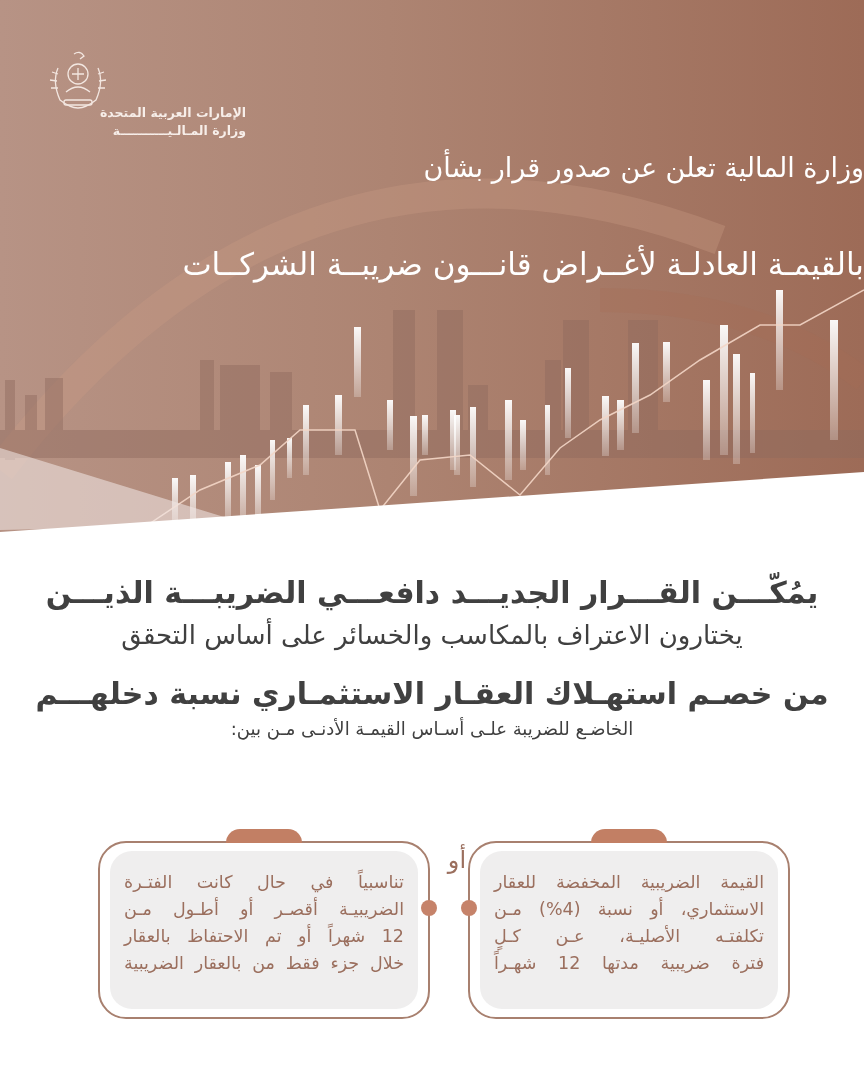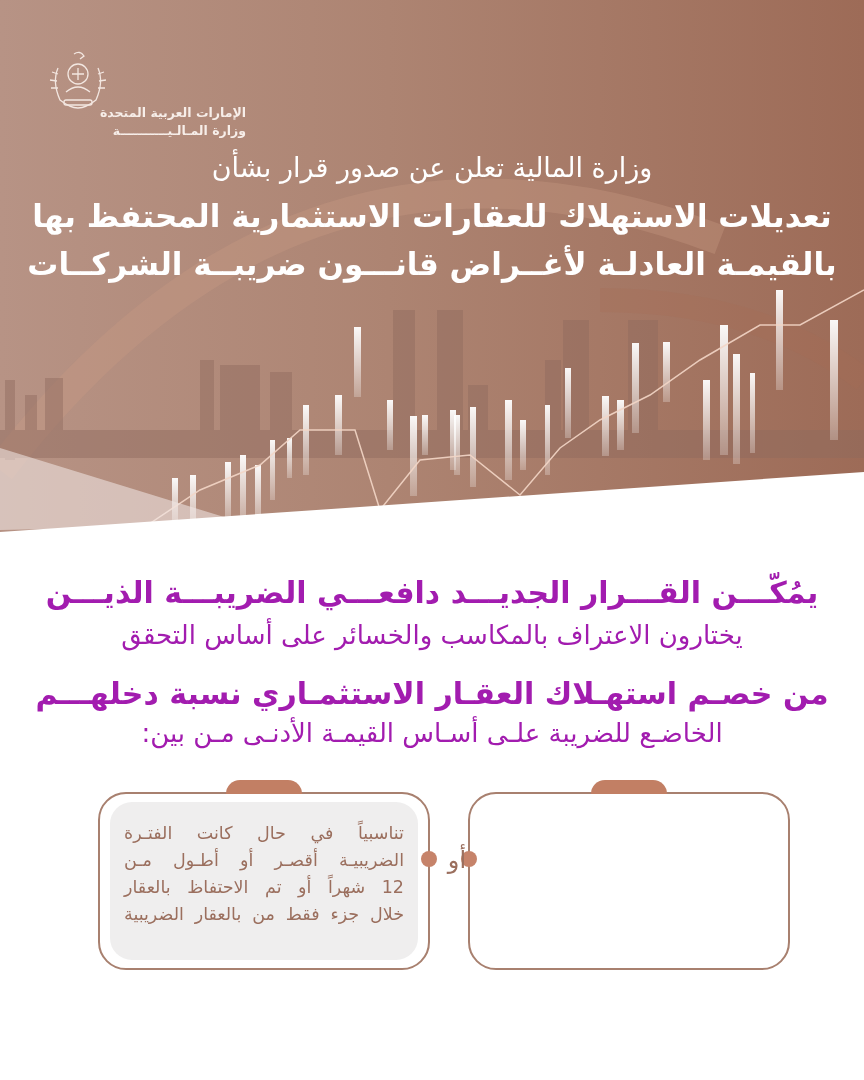--- a/index.html
+++ b/index.html
@@ -12,33 +12,33 @@
     overflow: hidden;
   }
   .hero svg.scene { position: absolute; left: 0; top: 0; }
 
   .logo { position: absolute; left: 44px; top: 48px; width: 68px; height: 64px; }
   .org-name {
     position: absolute; right: 618px; top: 56px; direction: rtl; text-align: right;
     color: #f7eee9; font-size: 12.5px; line-height: 18px; font-weight: bold; white-space: nowrap; margin-top: 48px;
   }
 
-  .title { position: absolute; left: 0; width: 864px; text-align: center; direction: rtl; color: #ffffff; white-space: nowrap; }
+  .title { position: absolute; left: 0; width: 864px; direction: rtl; color: #ffffff; white-space: nowrap; }
   .title.l1 { top: 152px; font-size: 27px; }
   .title.l2 { top: 198px; font-size: 31px; font-weight: bold; }
-  .title.l3 { top: 246px; font-size: 31px; font-weight: bold; }
+  .title.l3 { top: 246px; font-size: 31px; font-weight: normal; }
 
-  .body-line { position: absolute; left: 0; width: 864px; direction: rtl; color: #a21caf; white-space: nowrap; text-align: center; }
+  .body-line { position: absolute; left: 0; width: 864px; direction: rtl; color: #404040; white-space: nowrap; text-align: center; }
   .body-line.b1 { top: 575px; font-size: 30px; font-weight: bold; }
   .body-line.b2 { top: 620px; font-size: 26px; }
   .body-line.b3 { top: 676px; font-size: 30px; font-weight: bold; }
-  .body-line.b4 { top: 718px; font-size: 26px; }
+  .body-line.b4 { top: 718px; font-size: 18px; }
 
   .card {
-    position: absolute; top: 792px; height: 178px;
+    position: absolute; top: 841px; height: 178px;
     border: 2px solid #a8806f; border-radius: 28px; background: #ffffff; padding-left: 22px;
   }
   .card .inner {
     position: absolute; left: 10px; right: 10px; top: 8px; bottom: 8px;
     background: #efeeee; border-radius: 22px;
     direction: rtl; text-align: justify; text-align-last: justify;
     color: #9b6f5e; font-size: 17.5px; line-height: 27px; padding: 18px 14px 0 14px;
   }
   .card .inner .ln { display: block; white-space: nowrap; text-align-last: justify; }
   .card.right { left: 468px; width: 322px; }
@@ -139,32 +139,37 @@
       <rect x="20" y="52" width="28" height="5" rx="2"></rect>
       <path d="M8 24 l6 2 M6 32 l7 1 M7 40 l7 0 M60 24 l-6 2 M62 32 l-7 1 M61 40 l-7 0"></path>
     </g>
   </svg>
   <div class="org-name">
     <div>الإمارات العربية المتحدة</div>
     <div>وزارة المـالـيـــــــــــة</div>
   </div>
 
   <div class="title l1">وزارة المالية تعلن عن صدور قرار بشأن</div>
-  <div class="title l2">تعديلات الاستهلاك للعقارات الاستثمارية المحتفظ بها</div>
   <div class="title l3">بالقيمـة العادلـة لأغــراض قانـــون ضريبــة الشركــات</div>
 </div>
 
 <div class="body-line b1">يمُكّـــن القـــرار الجديـــد دافعـــي الضريبـــة الذيـــن</div>
 <div class="body-line b2">يختارون الاعتراف بالمكاسب والخسائر على أساس التحقق</div>
 <div class="body-line b3">من خصـم استهـلاك العقـار الاستثمـاري نسبة دخلهـــم</div>
 <div class="body-line b4">الخاضـع للضريبة علـى أسـاس القيمـة الأدنـى مـن بين:</div>
 
 <div class="card right">
   <div class="tab"></div>
   <div class="dot"></div>
+  <div class="inner">
+    <span class="ln">القيمة الضريبية المخفضة للعقار</span>
+    <span class="ln">الاستثماري، أو نسبة (4%) مـن</span>
+    <span class="ln">تكلفتـه الأصليـة، عـن كـلٍ</span>
+    <span class="ln">فترة ضريبية مدتها 12 شهـراً</span>
+  </div>
 </div>
 
 <div class="or-label">أو</div>
 
 <div class="card left">
   <div class="tab"></div>
   <div class="dot"></div>
   <div class="inner">
     <span class="ln">تناسبياً في حال كانت الفتـرة</span>
     <span class="ln">الضريبيـة أقصـر أو أطـول مـن</span>

